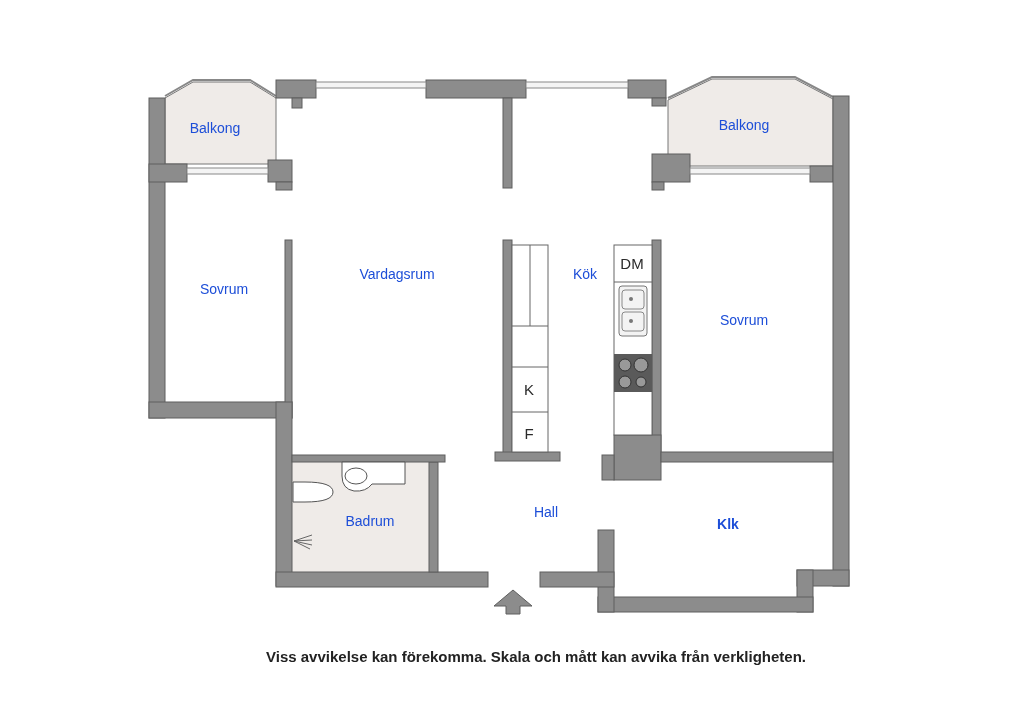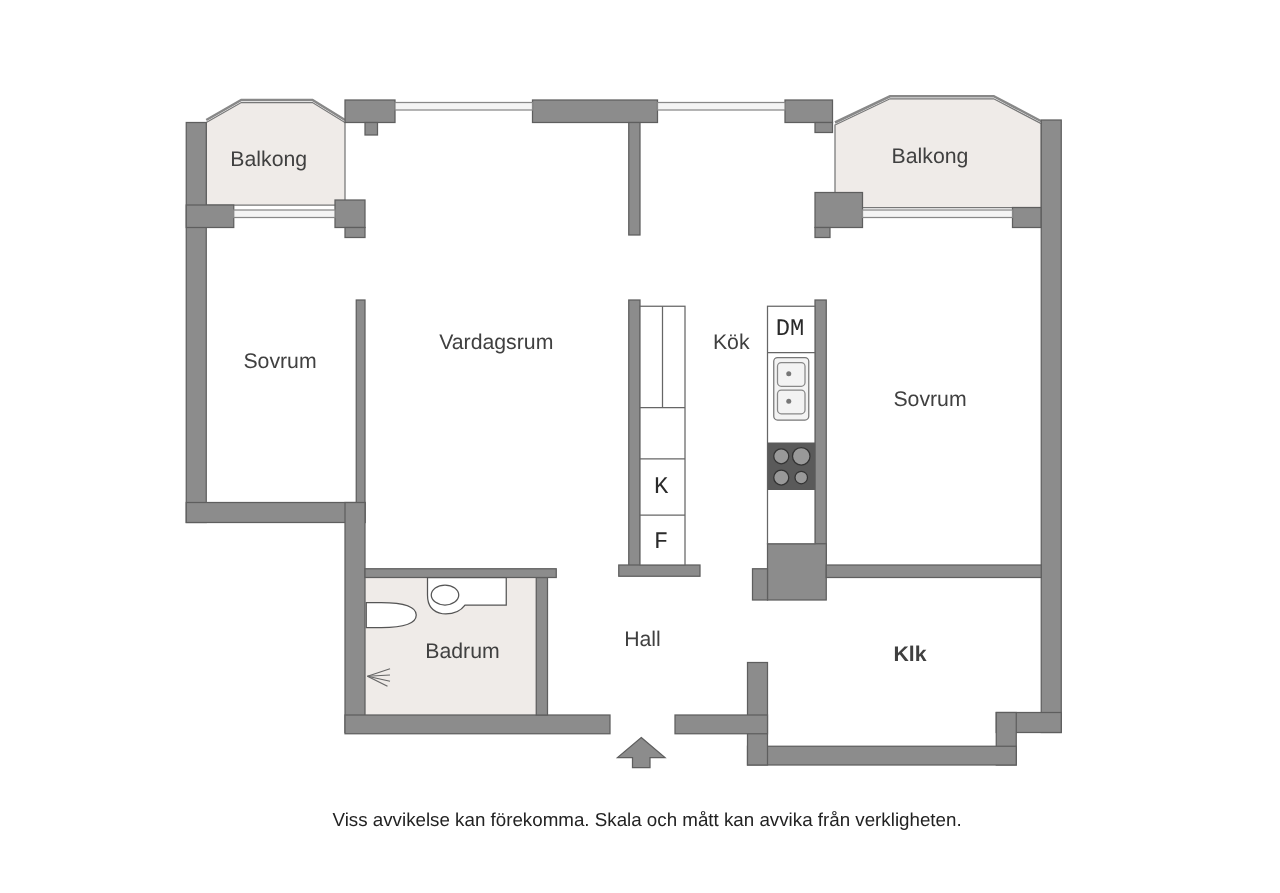--- a/index.html
+++ b/index.html
@@ -1,20 +1,20 @@
 <!DOCTYPE html>
 <html><head>
 <meta charset="utf-8">
 <style>
   html, body { margin:0; padding:0; background:#ffffff; }
   body { width:1024px; height:714px; position:relative; overflow:hidden; font-family:"Liberation Sans", sans-serif; }
   #plan { position:absolute; left:0; top:0; }
-  .room-label { position:absolute; font-family:"Liberation Sans", sans-serif; font-size:17px; color:#404040; white-space:nowrap; transform:translate(-50%,-50%); }
-  .fix-label { position:absolute; font-family:Liberation Mono, monospace; font-size:19px; color:#2a2a2a; transform:translate(-50%,-50%); }
-  #disclaimer { position:absolute; left:266px; top:648px; font-size:15px; color:#222; white-space:nowrap; }
+  .room-label { position:absolute; font-family:"Liberation Sans", sans-serif; font-size:14px; color:#1d4ed8; white-space:nowrap; transform:translate(-50%,-50%); }
+  .fix-label { position:absolute; font-family:Liberation Sans, sans-serif; font-size:15px; color:#2a2a2a; transform:translate(-50%,-50%); }
+  #disclaimer { position:absolute; left:266px; top:648px; font-size:15px; color:#222; white-space:nowrap;font-weight:bold; }
 </style>
 </head>
 <body>
 
 <svg id="plan" width="1024" height="714" viewBox="0 0 1024 714" xmlns="http://www.w3.org/2000/svg">
 
   <g>
     <polygon points="165,98 193,82 250,82 276,98 276,164 165,164" fill="#efebe8" stroke="#777" stroke-width="1"></polygon>
     <polyline points="165,96 193,80 250,80 276,96" fill="none" stroke="#888" stroke-width="2"></polyline>
   </g>
@@ -119,20 +119,20 @@
   <polygon points="513,590 532,606 520,606 520,614 506,614 506,606 494,606" fill="#8c8c8c" stroke="#5e5e5e"></polygon>
 </svg>
 
 <div class="room-label" style="left:215px;top:128px;">Balkong</div>
 <div class="room-label" style="left:744px;top:125px;">Balkong</div>
 <div class="room-label" style="left:224px;top:289px;">Sovrum</div>
 <div class="room-label" style="left:397px;top:274px;text-align:center;">Vardagsrum</div>
 <div class="room-label" style="left:585px;top:274px;">Kök</div>
 <div class="room-label" style="left:744px;top:320px;">Sovrum</div>
 <div class="room-label" style="left:370px;top:521px;">Badrum</div>
-<div class="room-label" style="left:514px;top:512px;">Hall</div>
+<div class="room-label" style="left:546px;top:512px;">Hall</div>
 <div class="room-label" style="left:728px;top:524px;font-weight:bold;">Klk</div>
 
 <div class="fix-label" style="left:632px;top:263px;">DM</div>
 <div class="fix-label" style="left:529px;top:389px;">K</div>
 <div class="fix-label" style="left:529px;top:433px;">F</div>
 
 <div id="disclaimer">Viss avvikelse kan förekomma. Skala och mått kan avvika från verkligheten.</div>
 
 </body></html>

